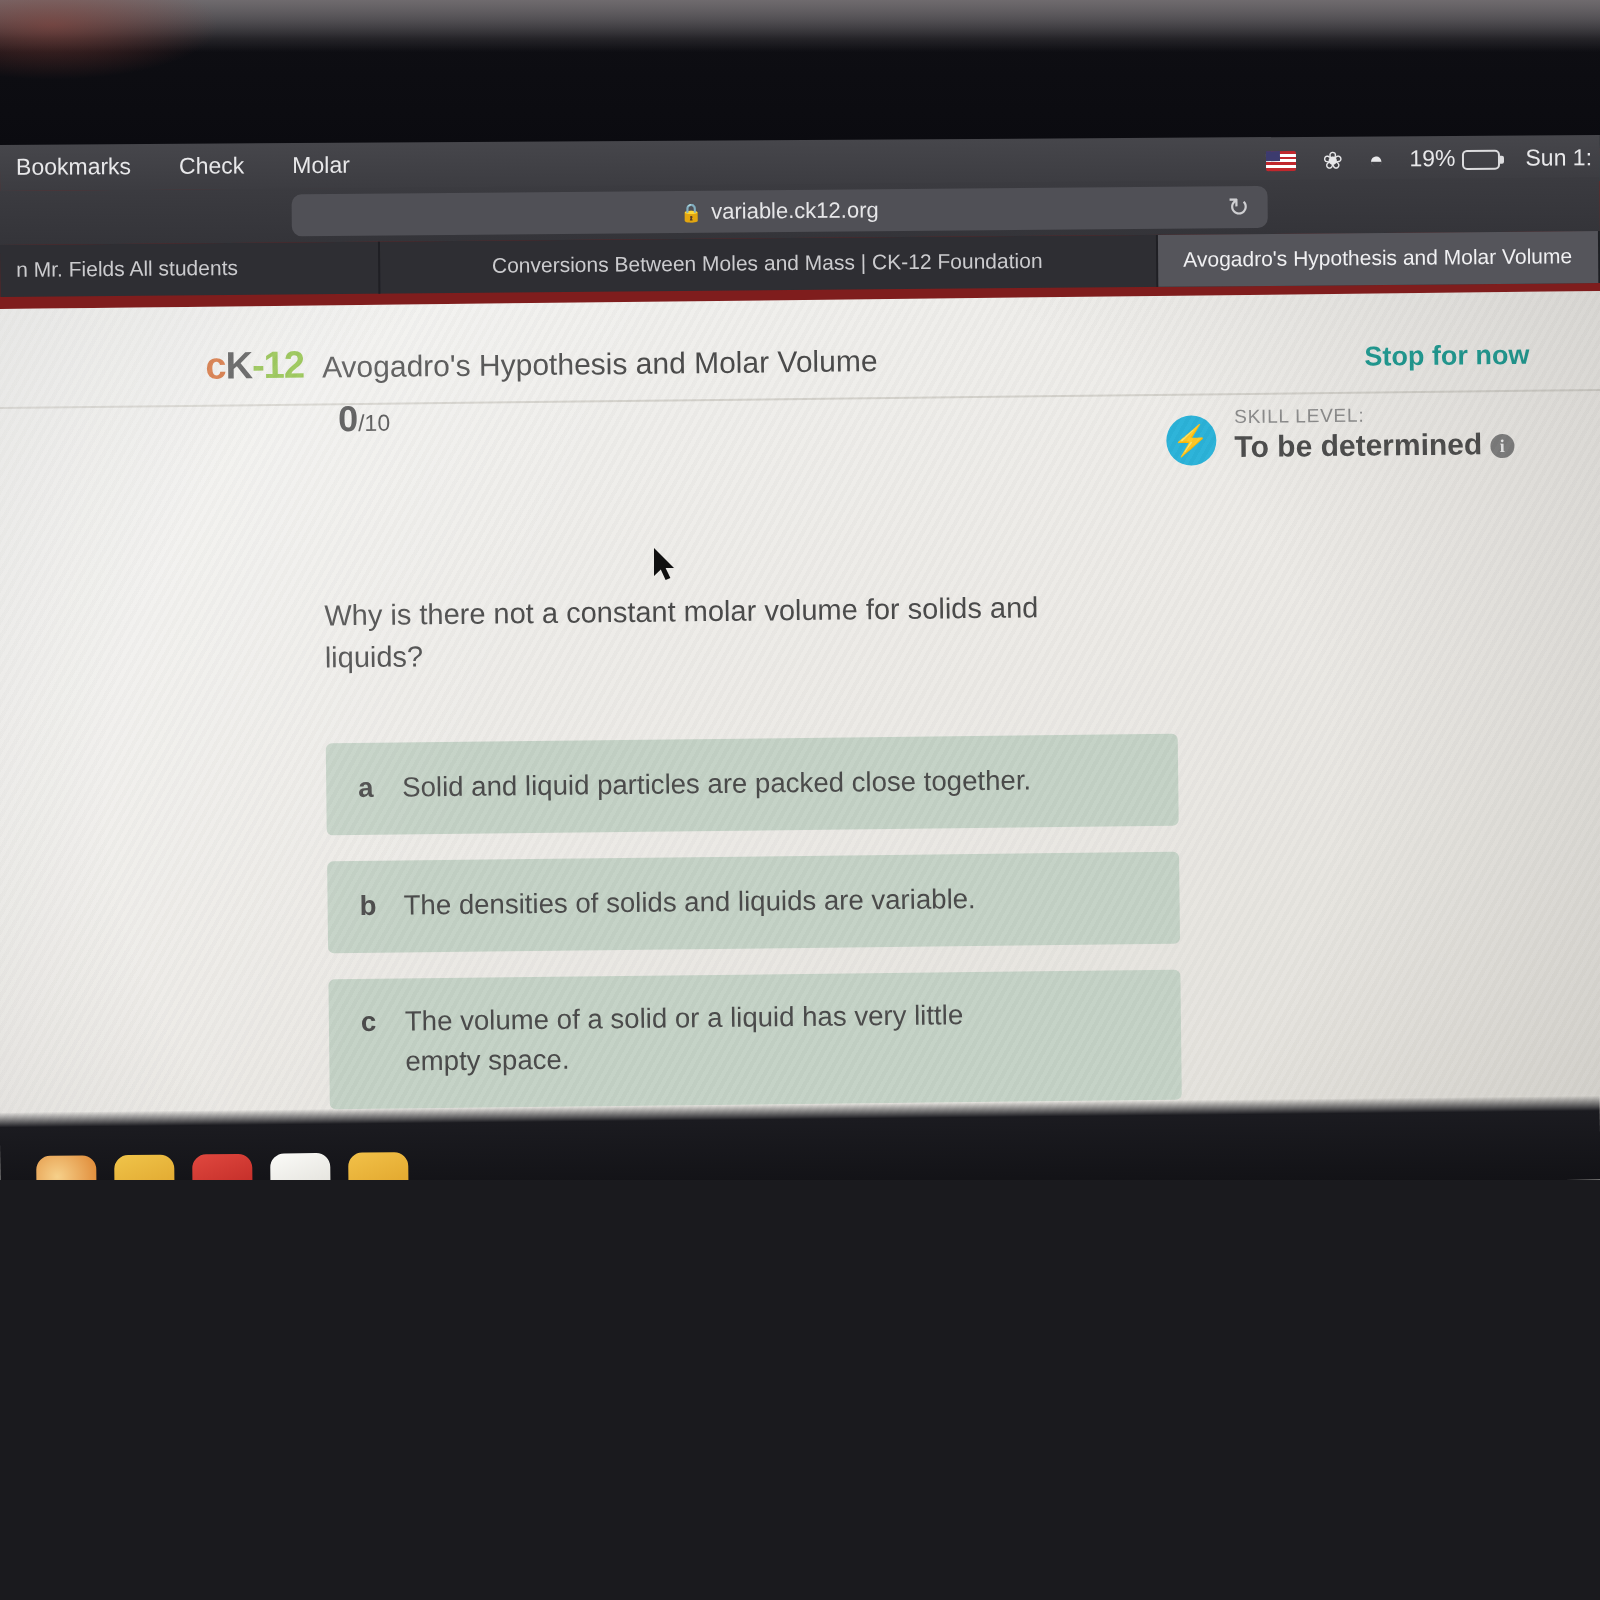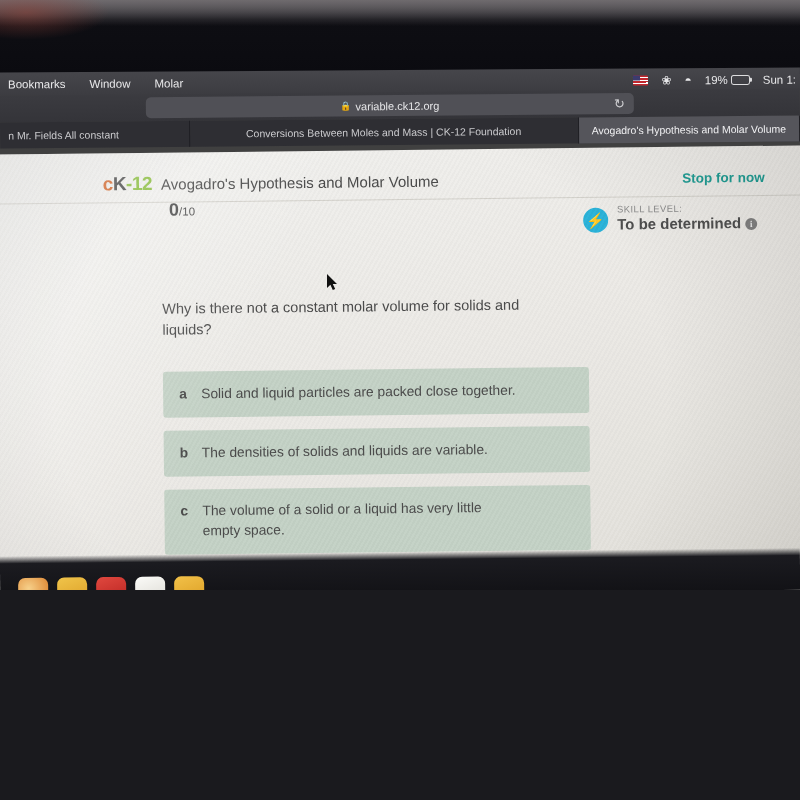--- a/index.html
+++ b/index.html
@@ -7,21 +7,21 @@
     width: 800px; height: 800px;
     overflow: hidden;
     font-family: "Liberation Sans", sans-serif;
     background: #1a1a1e;
   }
 
   
   #photo {
     position: relative;
     width: 800px; height: 590px;
-    background: #404040;
+    background: #7f1d1d;
     overflow: hidden;
   }
 
   
   .bezel-top {
     position: absolute; left: 0; top: 0; width: 800px; height: 74px;
     background: linear-gradient(180deg,#3a3a3e 0%, #2a2a2f 12%, #0e0e13 26%, #0b0b10 100%);
   }
   .bezel-glow {
     position: absolute; left: 0; top: 0; width: 800px; height: 26px;
@@ -223,21 +223,21 @@
 <div id="photo">
 
   <div class="bezel-top">
     <div class="bezel-glow"></div>
     <div class="bezel-redglow"></div>
   </div>
 
   <div class="menubar">
     <div class="m-items">
       <span>Bookmarks</span>
-      <span>Window</span>
+      <span>Check</span>
       <span>Molar</span>
     </div>
     <div class="m-right">
       <span class="flag"></span>
       <span style="font-size:12px;">❀</span>
       <span style="font-size:12px;">◓</span>
       <span class="batt">
         <span>19%</span>
         <span class="batt-body">
           <span class="batt-fill" style="width:34%"></span>
@@ -250,21 +250,21 @@
   <div class="browser">
     <div class="urlbar-row">
       <div class="urlfield">
         <span class="lock">🔒</span>
         <span>variable.ck12.org</span>
       </div>
       <div class="reload">↻</div>
     </div>
     <div class="tabstrip">
       <div class="tab t1">
-        <span>n Mr. Fields All constant</span>
+        <span>n Mr. Fields All students</span>
       </div>
       <div class="tab t2">
         <span>Conversions Between Moles and Mass | CK-12 Foundation</span>
       </div>
       <div class="tab t3">
         <span>Avogadro's Hypothesis and Molar Volume</span>
       </div>
     </div>
   </div>
 

